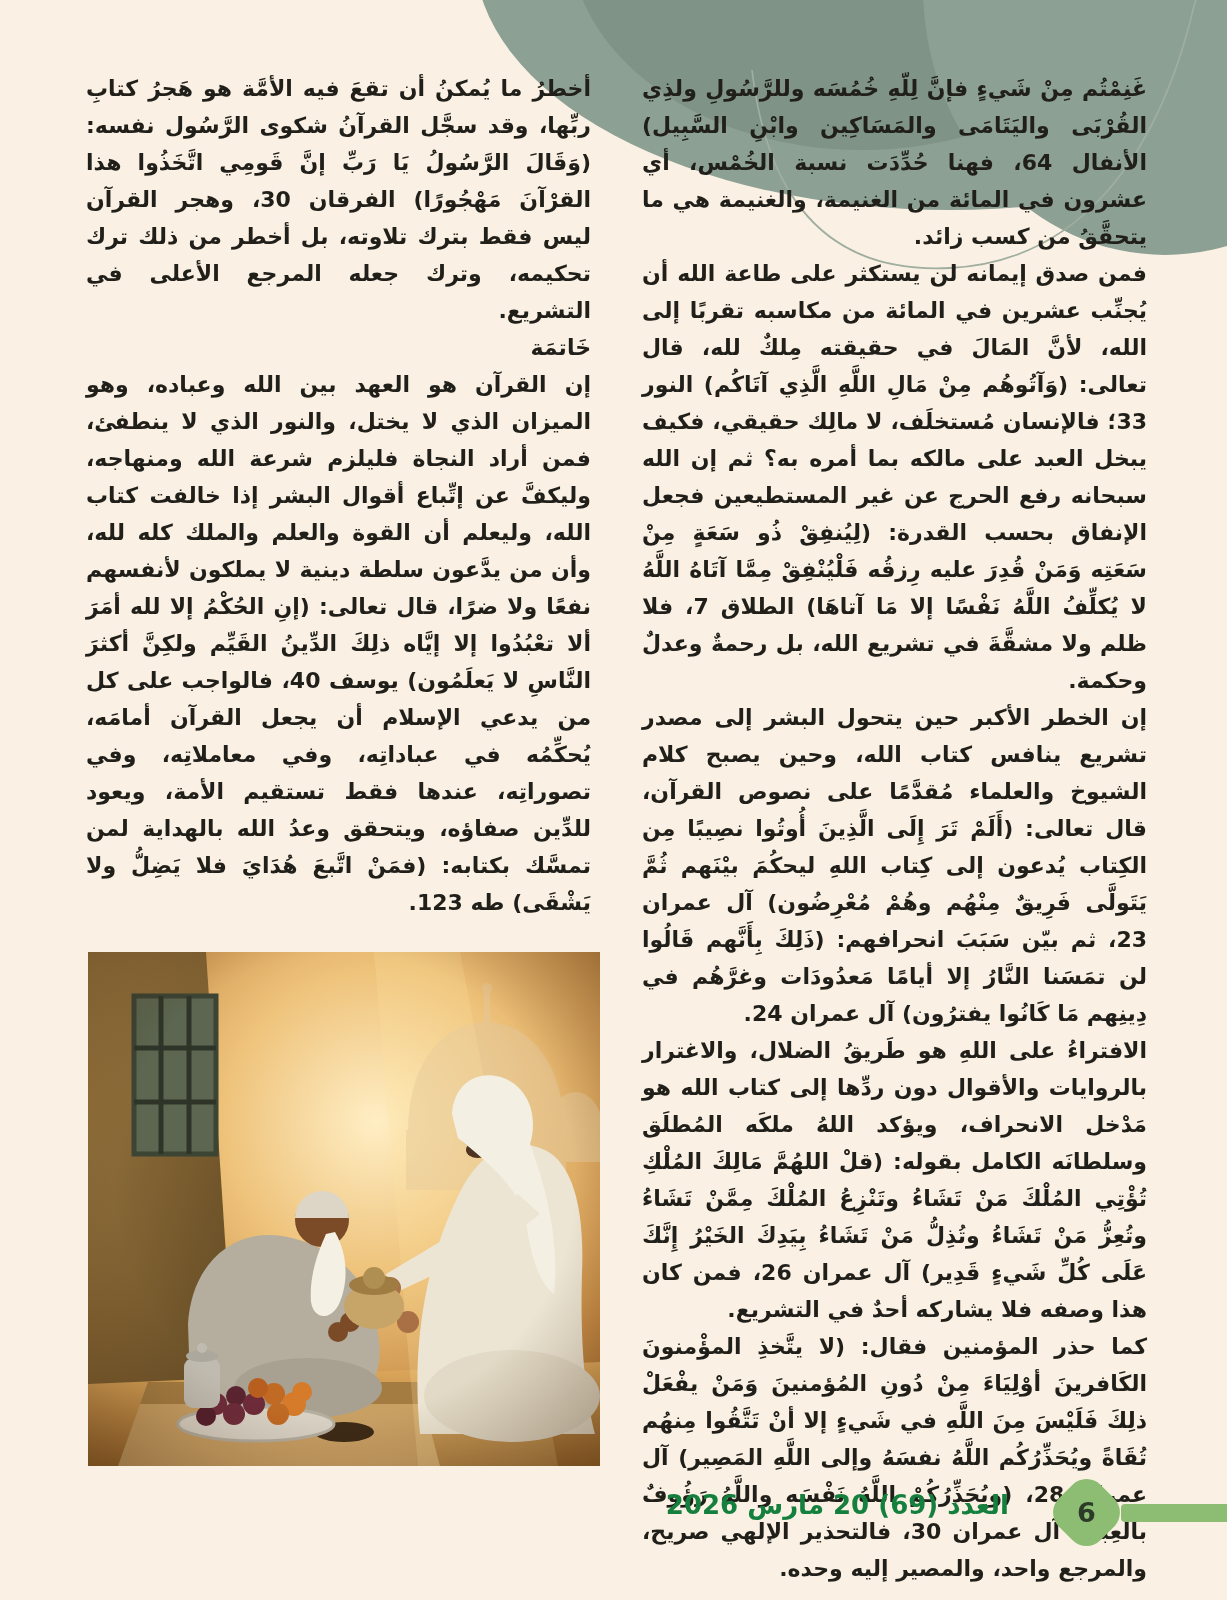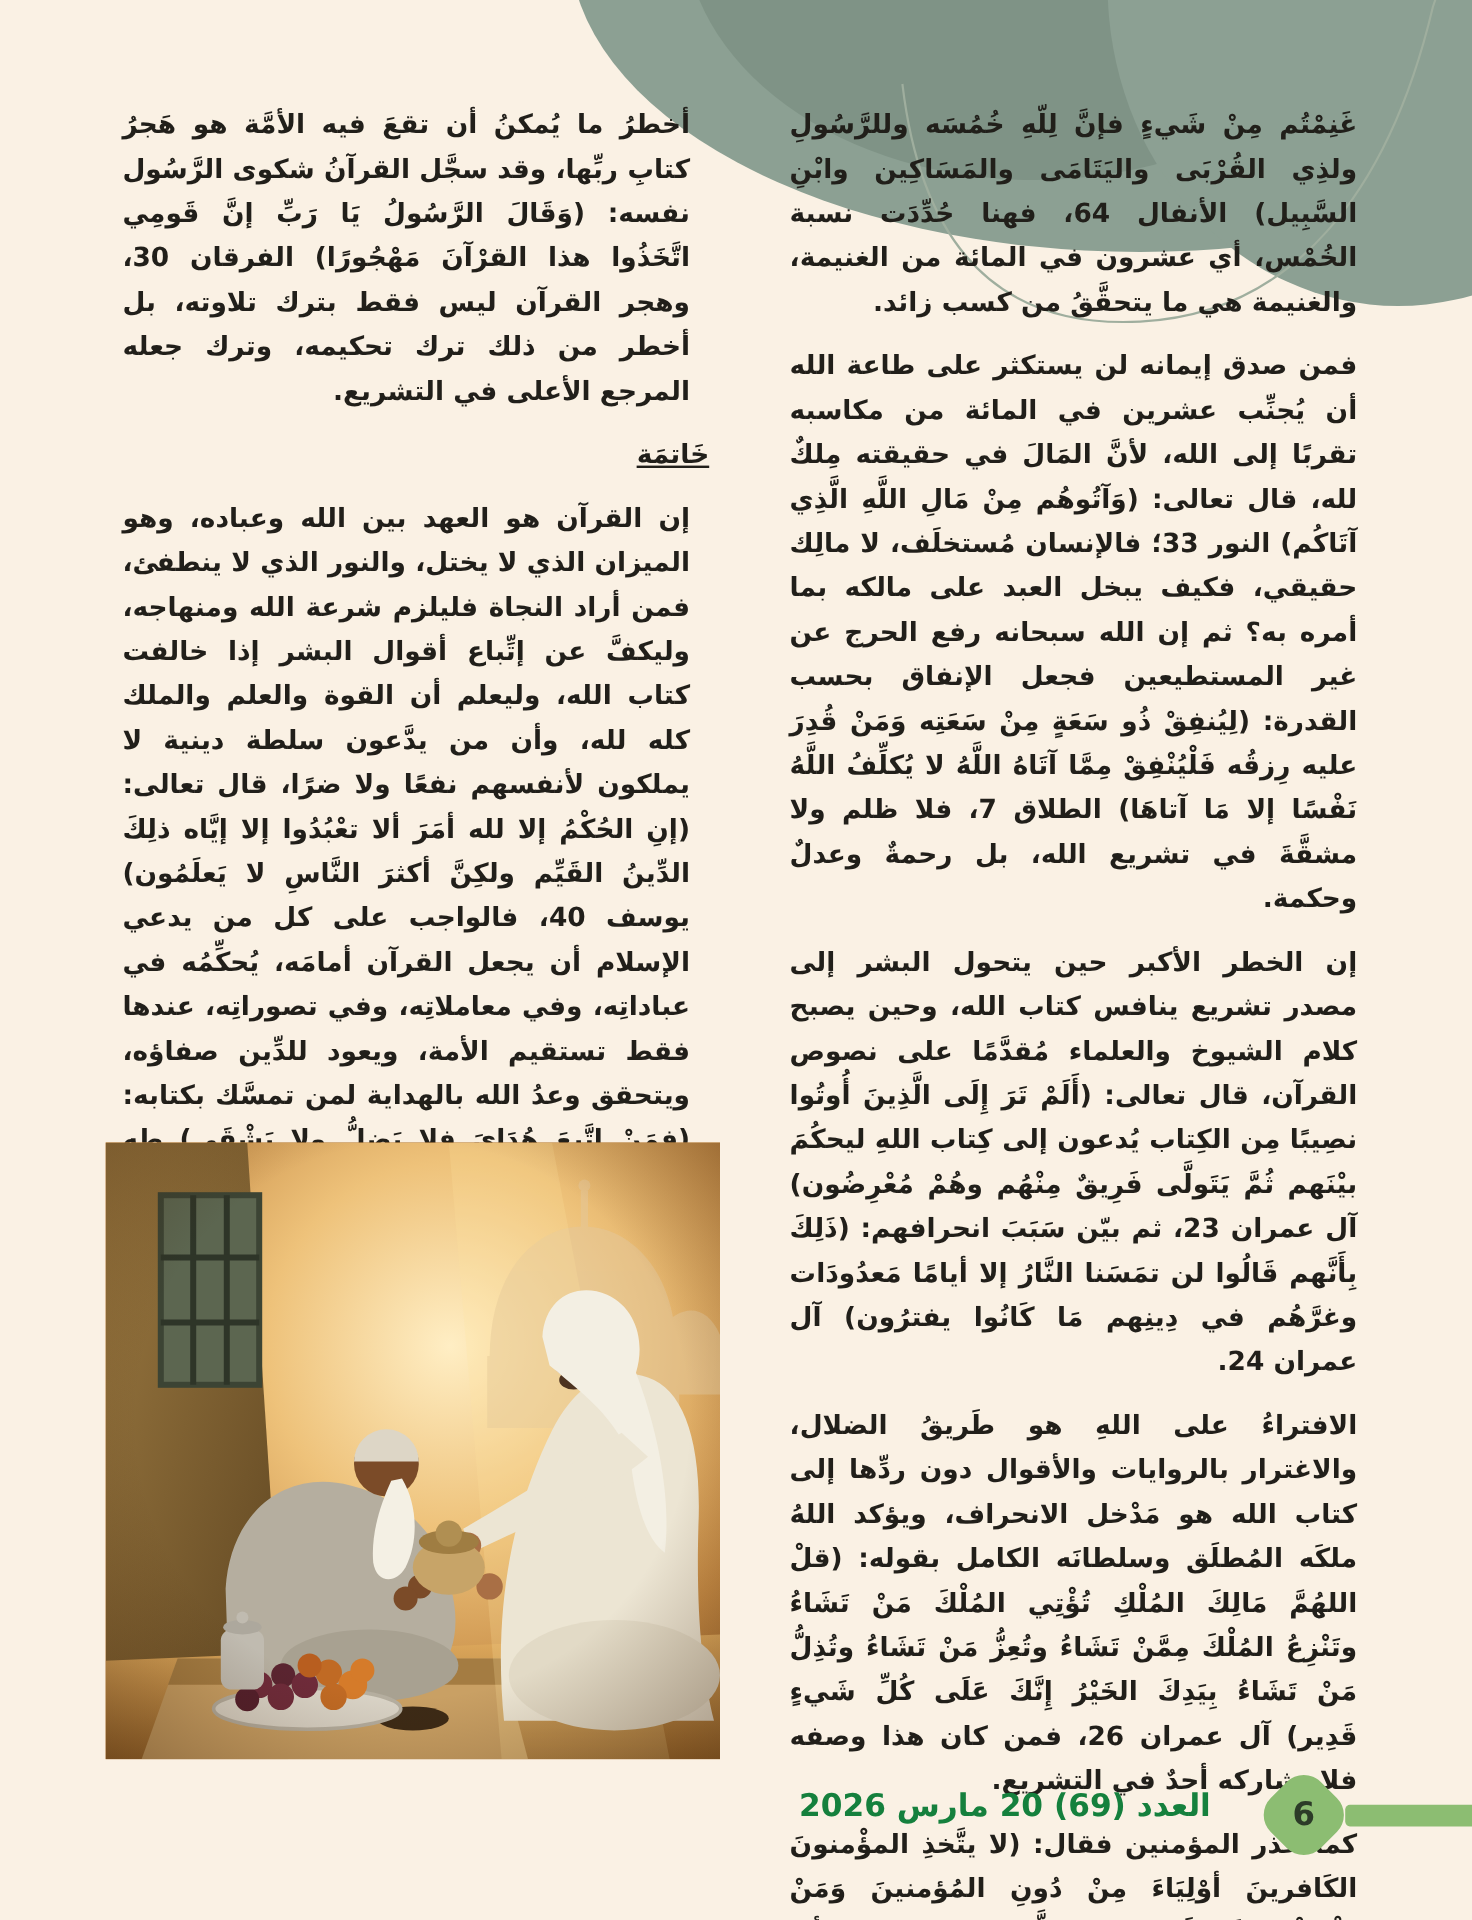--- a/index.html
+++ b/index.html
@@ -19,22 +19,22 @@
     width:505px;
     direction:rtl;
     text-align:justify;
     font-size:22px;
     line-height:37px;
     font-weight:bold;
     letter-spacing:0;
   }
   .col-right{top:70px;right:80px;}
   .col-left{top:70px;left:86px;}
-  .col p{margin:16px;padding:0;}
-  .col .subhead{margin:0;padding:0;text-align:right;text-decoration:underline;}
+  .col p{margin:0;padding:0;}
+  .col .subhead{margin:0;padding:0;text-align:right;}
   
   .photo-frame{
     position:absolute;left:88px;top:952px;width:512px;height:514px;
     overflow:hidden;background:#b98142;
   }
   
   .footer-issue{
     position:absolute;top:1490px;right:218px;
     direction:rtl;font-size:26px;font-weight:bold;color:#15803d;
     white-space:nowrap;

